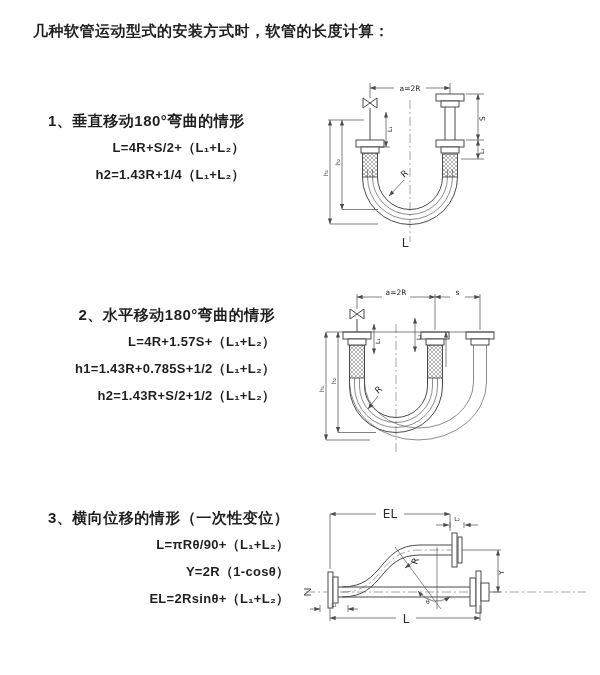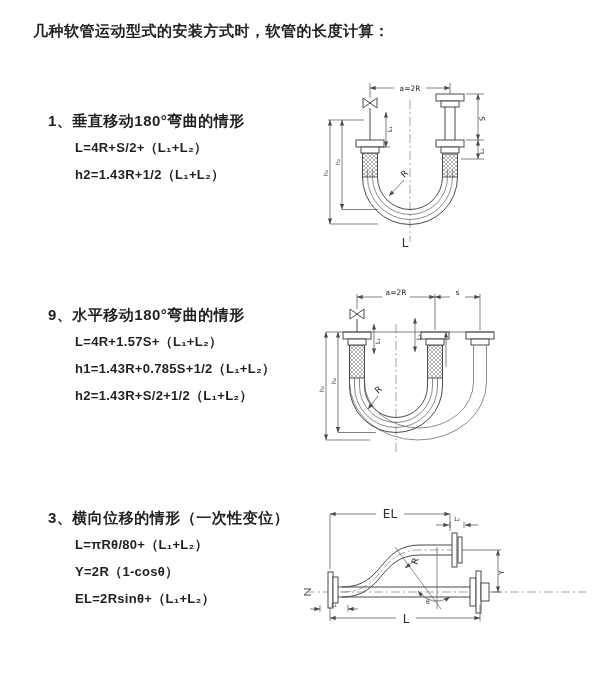--- a/index.html
+++ b/index.html
@@ -1,19 +1,19 @@
 <!DOCTYPE html>
 <html><head>
 <meta charset="utf-8">
 <style>
   html,body{margin:0;padding:0;background:#fff;}
   .page{position:relative;width:600px;height:675px;background:#ffffff;overflow:hidden;
         font-family:"Liberation Sans",sans-serif;color:#1f1f1f;}
   .doc-title{position:absolute;left:33px;top:22px;font-size:15px;font-weight:600;letter-spacing:.5px;}
-  .sec{position:absolute;left:48px;}
+  .sec{position:absolute;left:48px;text-align:right;}
   .sec-head{font-size:15px;font-weight:600;height:22px;letter-spacing:.5px;}
   .formula{font-size:13px;font-weight:700;line-height:27px;padding-left:27px;letter-spacing:.3px;}
   .diag{position:absolute;}
   
   .ln{stroke:#4a4a4a;stroke-width:1;fill:none;}
   .thin{stroke:#5a5a5a;stroke-width:.7;fill:none;}
   .dim{stroke:#4a4a4a;stroke-width:.7;fill:none;}
   .cl{stroke:#6a6a6a;stroke-width:.6;fill:none;stroke-dasharray:9 3 2 3;}
   .fit{fill:#ffffff;stroke:#4a4a4a;stroke-width:1;}
   .hat{fill:url(#hatch);stroke:#4a4a4a;stroke-width:.9;}
@@ -40,33 +40,33 @@
         <path d="M0,0 L4,4 M4,0 L0,4" stroke="#8f8f8f" stroke-width=".7"></path>
       </pattern>
     </defs>
   </svg>
 
   <div class="doc-title">几种软管运动型式的安装方式时，软管的长度计算：</div>
 
   <section class="sec" style="top:112px">
     <div class="sec-head">1、垂直移动180°弯曲的情形</div>
     <div class="formula">L=4R+S/2+（L₁+L₂）</div>
-    <div class="formula">h2=1.43R+1/2（L₁+L₂）</div>
+    <div class="formula">h2=1.43R+1/4（L₁+L₂）</div>
   </section>
 
   <section class="sec" style="top:306px">
-    <div class="sec-head">9、水平移动180°弯曲的情形</div>
+    <div class="sec-head">2、水平移动180°弯曲的情形</div>
     <div class="formula">L=4R+1.57S+（L₁+L₂）</div>
     <div class="formula">h1=1.43R+0.785S+1/2（L₁+L₂）</div>
     <div class="formula">h2=1.43R+S/2+1/2（L₁+L₂）</div>
   </section>
 
   <section class="sec" style="top:509px">
     <div class="sec-head">3、横向位移的情形（一次性变位）</div>
-    <div class="formula">L=πRθ/80+（L₁+L₂）</div>
+    <div class="formula">L=πRθ/90+（L₁+L₂）</div>
     <div class="formula">Y=2R（1-cosθ）</div>
     <div class="formula">EL=2Rsinθ+（L₁+L₂）</div>
   </section>
 
   <svg class="diag" style="left:320px;top:70px" width="266" height="192" viewBox="0 0 266 192">
 
     <line class="cl" x1="90" y1="30" x2="90" y2="172"></line>
 
     <g>
       <path class="ln" d="M42.5,83 V107 A47.5,47.5 0 0 0 137.5,107 V84"></path>

